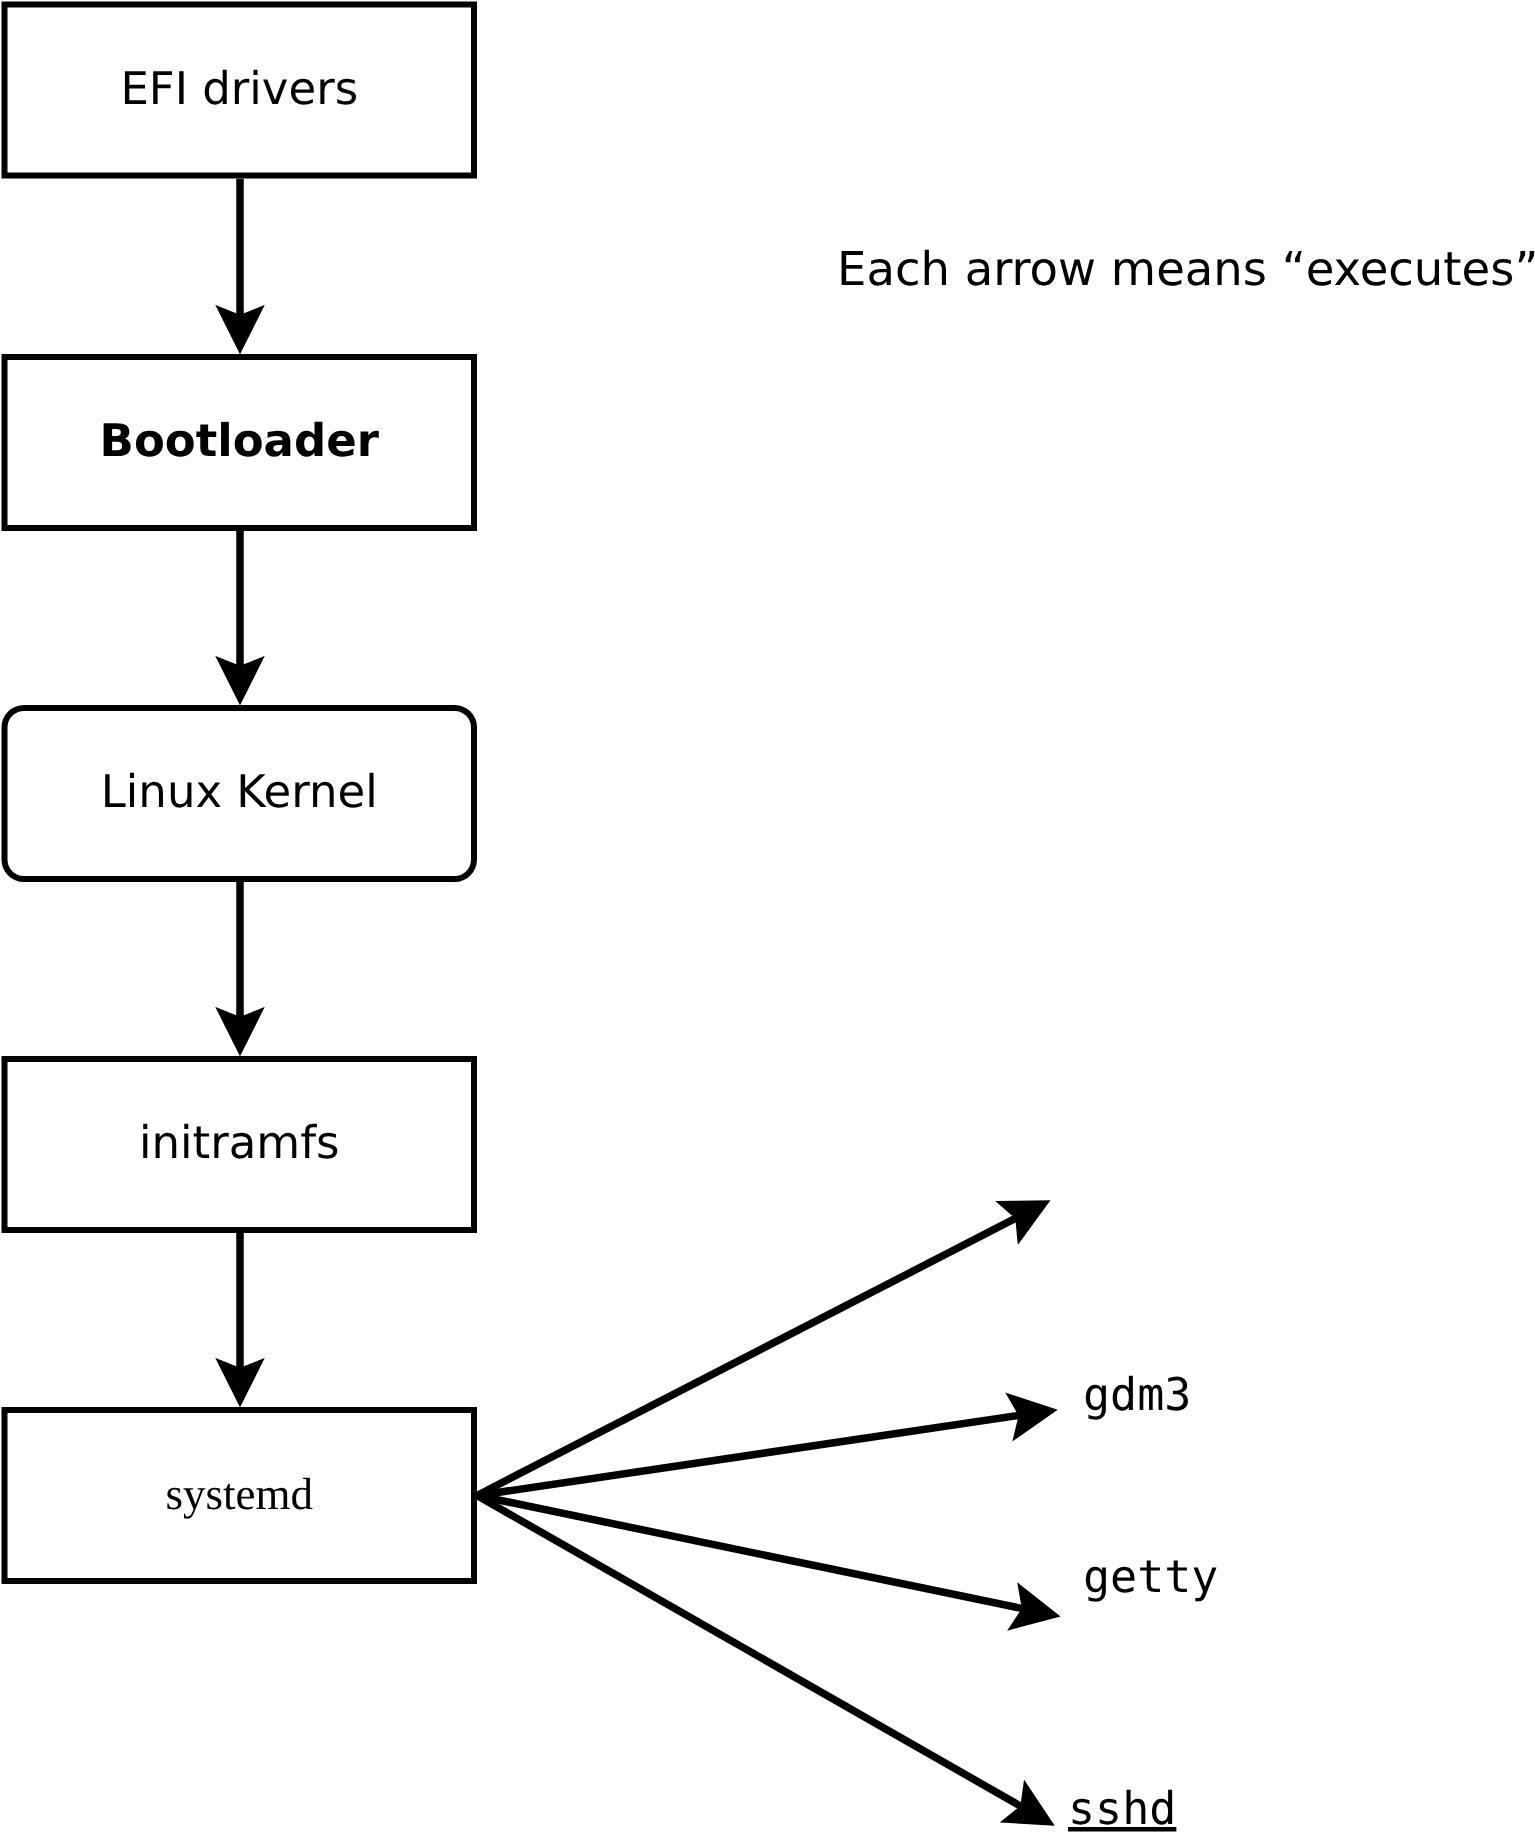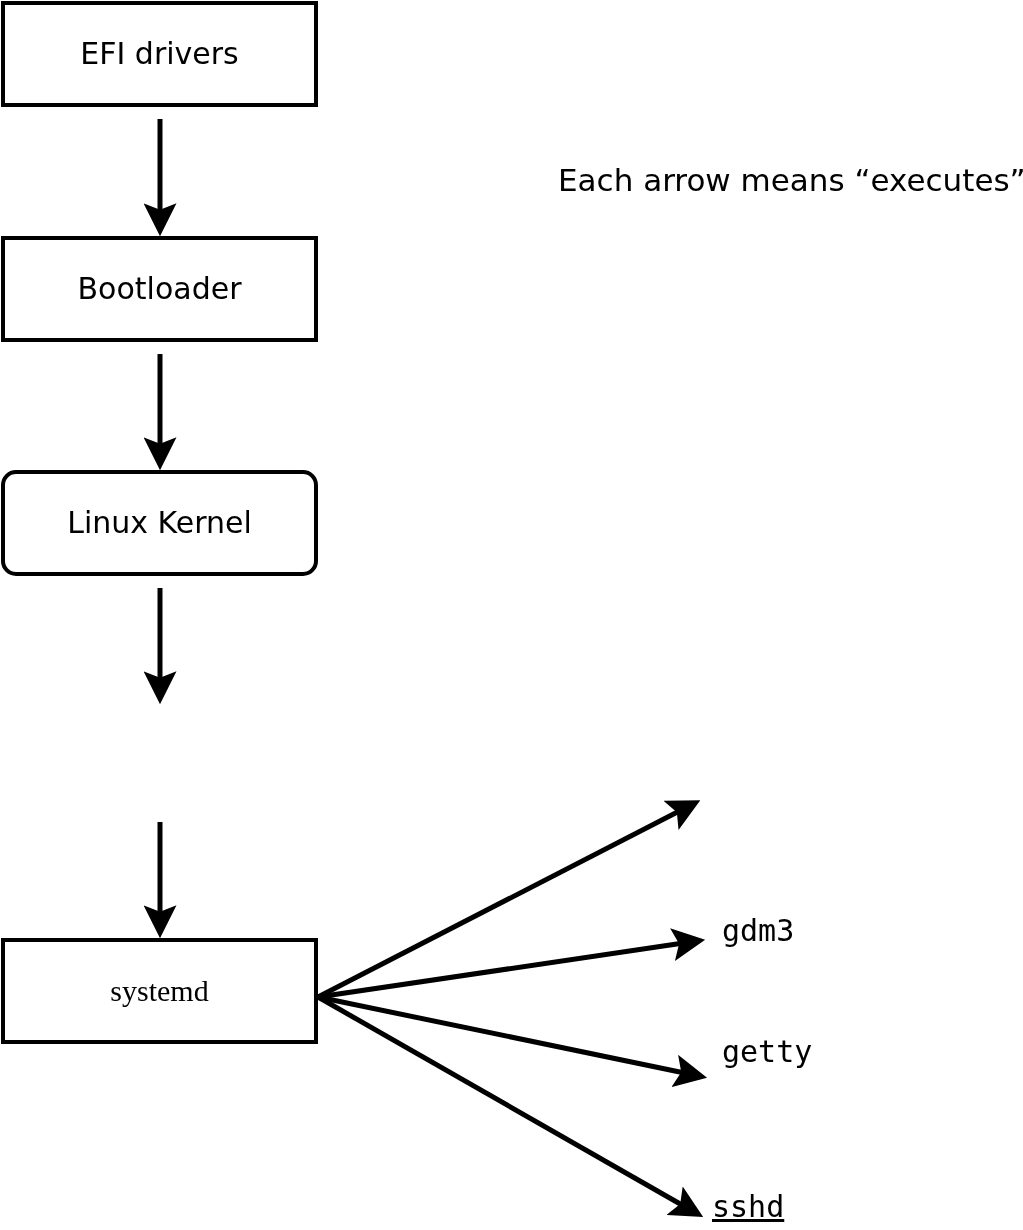--- a/index.html
+++ b/index.html
@@ -20,33 +20,33 @@
     position: absolute;
     left: 0;
     top: 0;
     width: 1023px;
     height: 1230px;
   }
   .node {
     position: absolute;
     left: 1px;
     width: 317px;
-    height: 106px;
+    height: 118px;
     box-sizing: border-box;
     border: 4px solid #000000;
     background: #ffffff;
     display: flex;
     align-items: center;
     justify-content: center;
     font-size: 30px;
     line-height: 1;
     white-space: nowrap;
   }
   .node-efi        { top: 1px;   }
-  .node-bootloader { top: 236px; }
+  .node-bootloader { top: 236px; font-weight: bold; }
   .node-kernel     { top: 470px; border-radius: 15px; }
   .node-initramfs  { top: 704px; }
   .node-systemd    { top: 938px; font-family: Liberation Serif, serif; }
   .note {
     position: absolute;
     left: 558px;
     top: 162px;
     font-size: 31px;
     line-height: 1.2;
     white-space: nowrap;
@@ -92,20 +92,23 @@
 
   <div class="node node-efi">
     <span>EFI drivers</span>
   </div>
   <div class="node node-bootloader">
     <span>Bootloader</span>
   </div>
   <div class="node node-kernel">
     <span>Linux Kernel</span>
   </div>
+  <div class="node node-initramfs">
+    <span>initramfs</span>
+  </div>
   <div class="node node-systemd">
     <span>systemd</span>
   </div>
 
   <div class="proc-label proc-gdm3">gdm3</div>
   <div class="proc-label proc-getty">getty</div>
   <div class="proc-label proc-sshd">sshd</div>
 
 </div>
 

